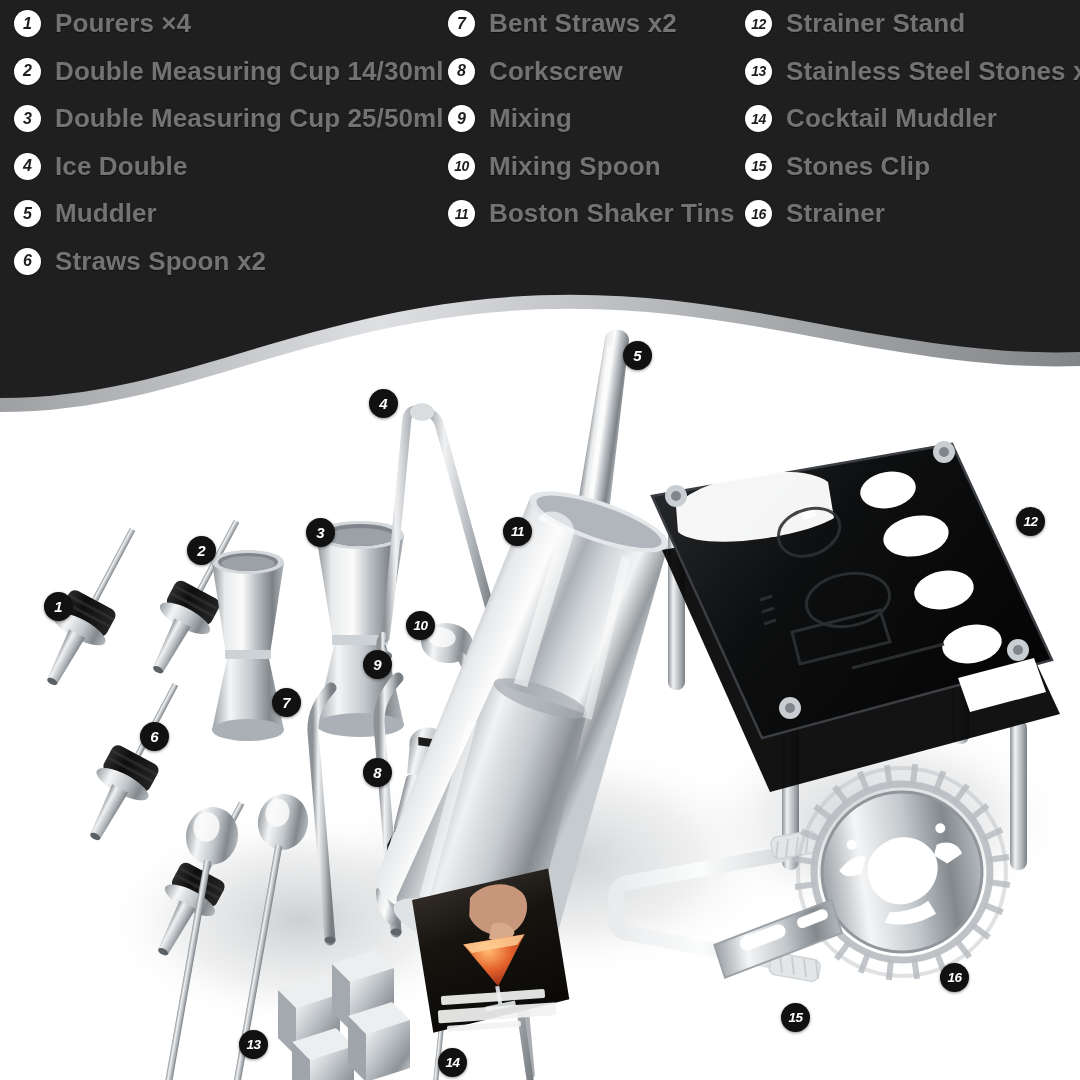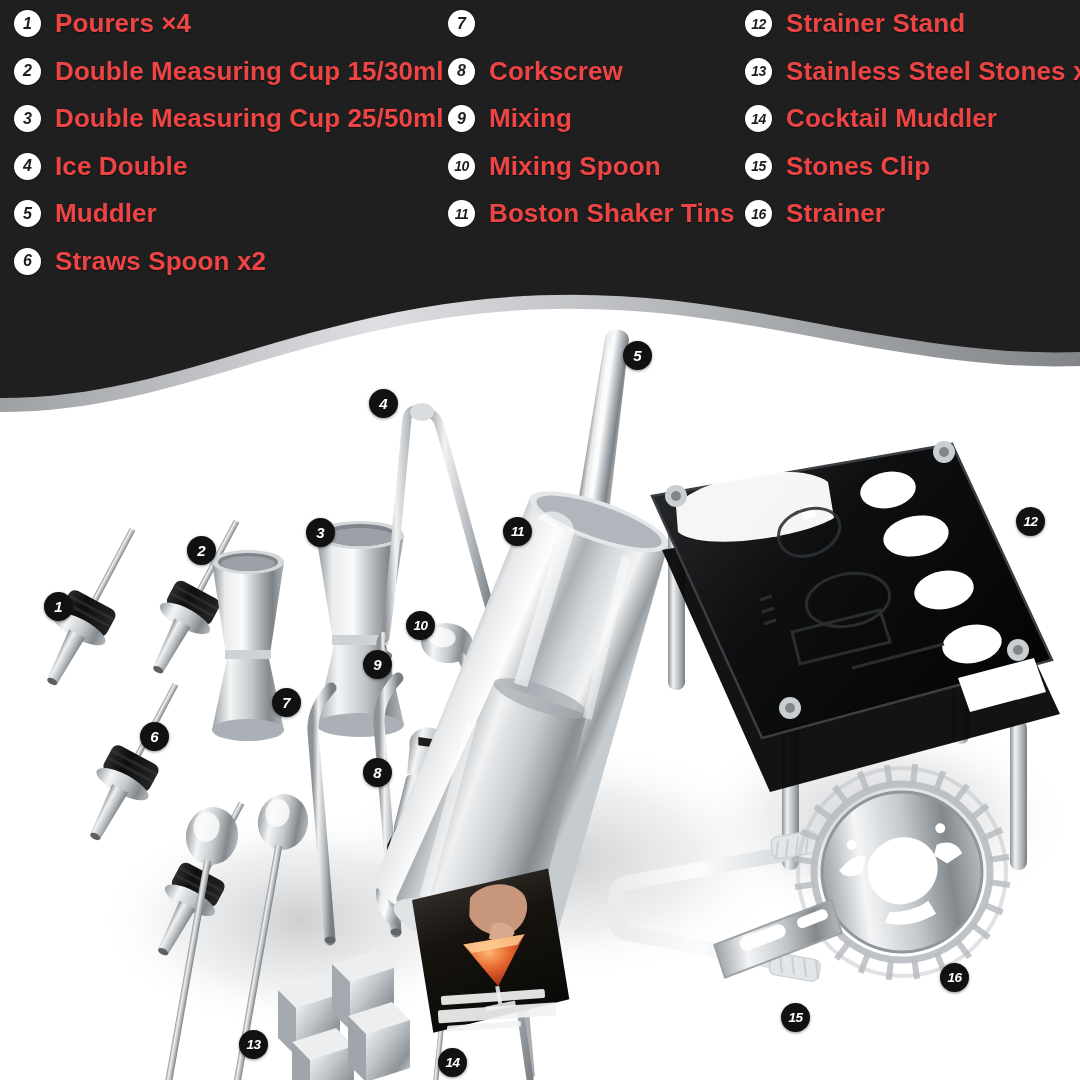--- a/index.html
+++ b/index.html
@@ -28,21 +28,21 @@
     width:27px;height:27px;border-radius:50%;
     background:#ffffff;color:#1d1d1d;
     display:flex;align-items:center;justify-content:center;
     font-size:16px;font-weight:bold;font-style:italic;
     font-family:"Liberation Sans", sans-serif;
     flex:0 0 auto;line-height:1;
     box-shadow:0 0 2px rgba(0,0,0,.55);
   }
   .badge.two{font-size:14px;letter-spacing:-0.5px;}
   .legend-label{
-    margin-left:14px;color:#ef4444;font-size:26px;font-weight:bold;
+    margin-left:14px;color:#737373;font-size:26px;font-weight:bold;
     white-space:nowrap;letter-spacing:.1px;
     text-shadow:0 1px 1px rgba(0,0,0,.5);
   }
 
   
   .product{position:absolute;left:0;top:300px;width:1080px;height:780px;z-index:2;}
   .prod-svg{position:absolute;left:0;top:0;}
 
   
   .cnum{
@@ -80,21 +80,21 @@
 
   <div class="legend">
 
     <div class="legend-col col1">
       <div class="legend-row">
         <span class="badge">1</span>
         <span class="legend-label">Pourers ×4</span>
       </div>
       <div class="legend-row">
         <span class="badge">2</span>
-        <span class="legend-label">Double Measuring Cup 15/30ml</span>
+        <span class="legend-label">Double Measuring Cup 14/30ml</span>
       </div>
       <div class="legend-row">
         <span class="badge">3</span>
         <span class="legend-label">Double Measuring Cup 25/50ml</span>
       </div>
       <div class="legend-row">
         <span class="badge">4</span>
         <span class="legend-label">Ice Double</span>
       </div>
       <div class="legend-row">
@@ -103,20 +103,21 @@
       </div>
       <div class="legend-row">
         <span class="badge">6</span>
         <span class="legend-label">Straws Spoon x2</span>
       </div>
     </div>
 
     <div class="legend-col col2">
       <div class="legend-row">
         <span class="badge">7</span>
+        <span class="legend-label">Bent Straws x2</span>
       </div>
       <div class="legend-row">
         <span class="badge">8</span>
         <span class="legend-label">Corkscrew</span>
       </div>
       <div class="legend-row">
         <span class="badge">9</span>
         <span class="legend-label">Mixing</span>
       </div>
       <div class="legend-row">

